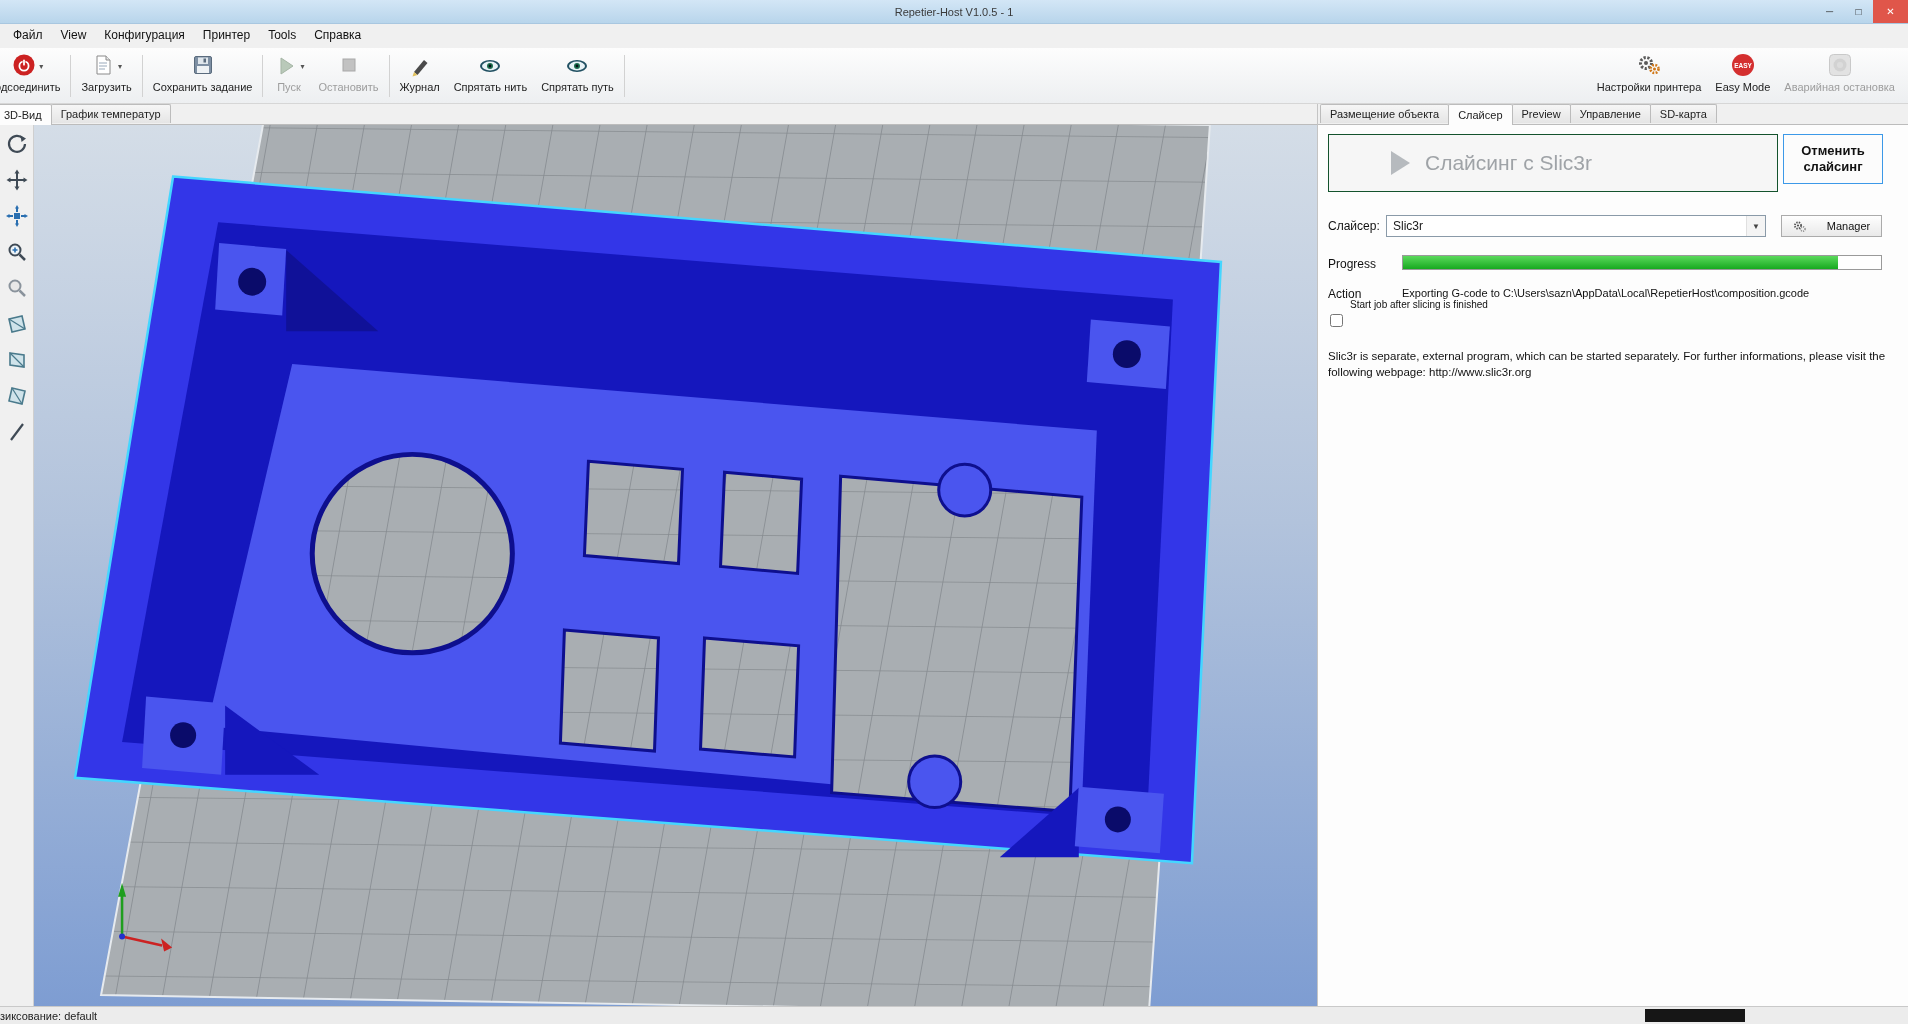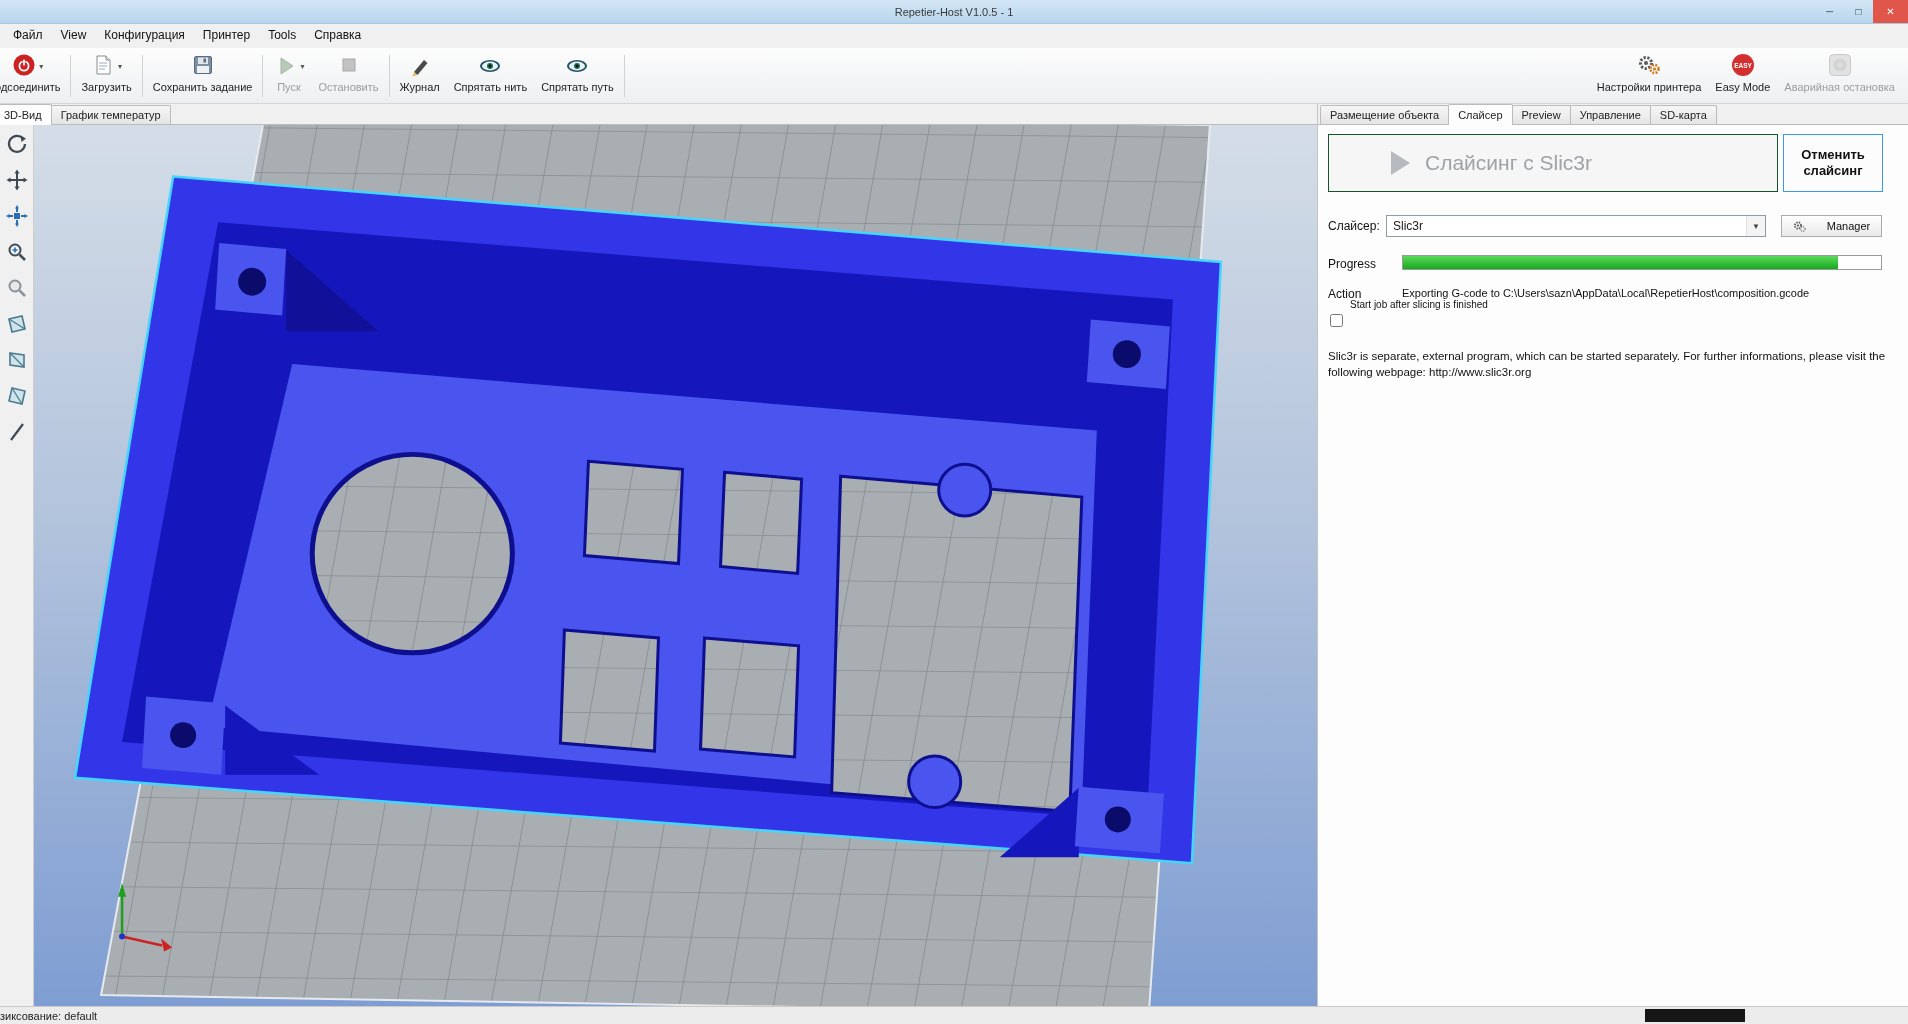--- a/index.html
+++ b/index.html
@@ -29,38 +29,38 @@
   .tb-label{font-size:11px;color:#222;white-space:nowrap;margin-top:1px}
   .tb-item.disabled .tb-label{color:#9d9d9d}
   .tb-sep{width:1px;background:#d2d2d2;margin:5px 3px}
 
   
   .main{flex:1;display:flex;min-height:0}
   .left-col{width:1318px;flex:0 0 auto;display:flex;flex-direction:column;border-right:1px solid #c4c4c4}
   .right-panel{flex:1;display:flex;flex-direction:column;background:#0ea5e9;min-width:0}
 
   
-  .tabrow{height:21px;flex:0 0 auto;display:flex;align-items:center;background:#f0f0f0;border-bottom:1px solid #bcbcbc;padding-left:2px}
+  .tabrow{height:21px;flex:0 0 auto;display:flex;align-items:flex-start;background:#f0f0f0;border-bottom:1px solid #bcbcbc;padding-left:2px}
   .tab{height:19px;display:flex;align-items:center;padding:0 9px;font-size:11px;background:linear-gradient(#f6f6f6,#e5e5e5);border:1px solid #bcbcbc;border-bottom:none;border-radius:2px 2px 0 0;margin-right:-1px;color:#222;white-space:nowrap}
   .tab.active{background:#fdfdfd;height:21px;margin-bottom:-1px;position:relative;z-index:2}
   .tab.cropped{margin-left:-8px}
 
   
   .workspace{flex:1;display:flex;min-height:0}
   .side-toolbar{width:34px;flex:0 0 auto;background:#f0f0f0;border-right:1px solid #cfcfcf;display:flex;flex-direction:column;align-items:center;padding-top:5px;gap:8px}
   .side-btn{width:28px;height:28px;display:flex;align-items:center;justify-content:center;border-radius:2px}
   .viewport-wrap{flex:1;min-width:0}
   svg.scene{display:block;width:100%;height:100%}
 
   
   .panel-body{flex:1;position:relative;background:#fdfdfd;overflow:hidden}
   .slice-big-btn{position:absolute;left:10px;top:9px;width:450px;height:58px;background:#f6f6f6;border:1px solid #14532d;display:flex;align-items:center;padding-left:62px}
   .play-tri{width:0;height:0;border-left:19px solid #b6babe;border-top:12px solid transparent;border-bottom:12px solid transparent;margin-right:15px}
   .slice-big-label{font-size:21px;color:#9fa3a7}
-  .cancel-btn{position:absolute;left:465px;top:9px;width:100px;height:58px;border:1px solid var(--accent-blue-border,#3c99e8);background:#fcfcfc;font-weight:bold;font-size:13px;color:#111;display:flex;align-items:center;justify-content:center;text-align:center;line-height:1.25;padding:0 6px}
+  .cancel-btn{position:absolute;left:465px;top:9px;width:100px;height:50px;border:1px solid var(--accent-blue-border,#3c99e8);background:#fcfcfc;font-weight:bold;font-size:13px;color:#111;display:flex;align-items:center;justify-content:center;text-align:center;line-height:1.25;padding:0 6px}
   .lbl{position:absolute;font-size:12px;color:#111}
   .combo{position:absolute;left:68px;top:90px;width:380px;height:22px;border:1px solid #8a9aa8;background:#fff;display:flex;align-items:center;padding-left:6px;font-size:12px}
   .combo-arrow{margin-left:auto;width:19px;height:100%;display:flex;align-items:center;justify-content:center;font-size:8px;color:#444;background:#f4f4f4;border-left:1px solid #e0e0e0}
   .manager-btn{position:absolute;left:463px;top:90px;width:101px;height:22px;border:1px solid #ababab;background:linear-gradient(#fefefe,#e9e9e9);display:flex;align-items:center;justify-content:center;gap:21px;font-size:11px;color:#111}
   .progress{position:absolute;left:84px;top:130px;width:480px;height:15px;border:1px solid #9a9a9a;background:#fff}
   .progress-fill{height:100%;background:linear-gradient(#5bd95c,var(--progress-green,#17a91f));width:0}
   .action-val{position:absolute;left:84px;top:162px;width:490px;font-size:11px;color:#111;white-space:nowrap}
   .chk{position:absolute;left:12px;top:189px;width:13px;height:13px}
   .chk-label{position:absolute;left:32px;top:174px;font-size:10px;color:#111}
   .info-text{position:absolute;left:10px;top:224px;width:572px;font-size:11.5px;line-height:1.35;color:#111}

